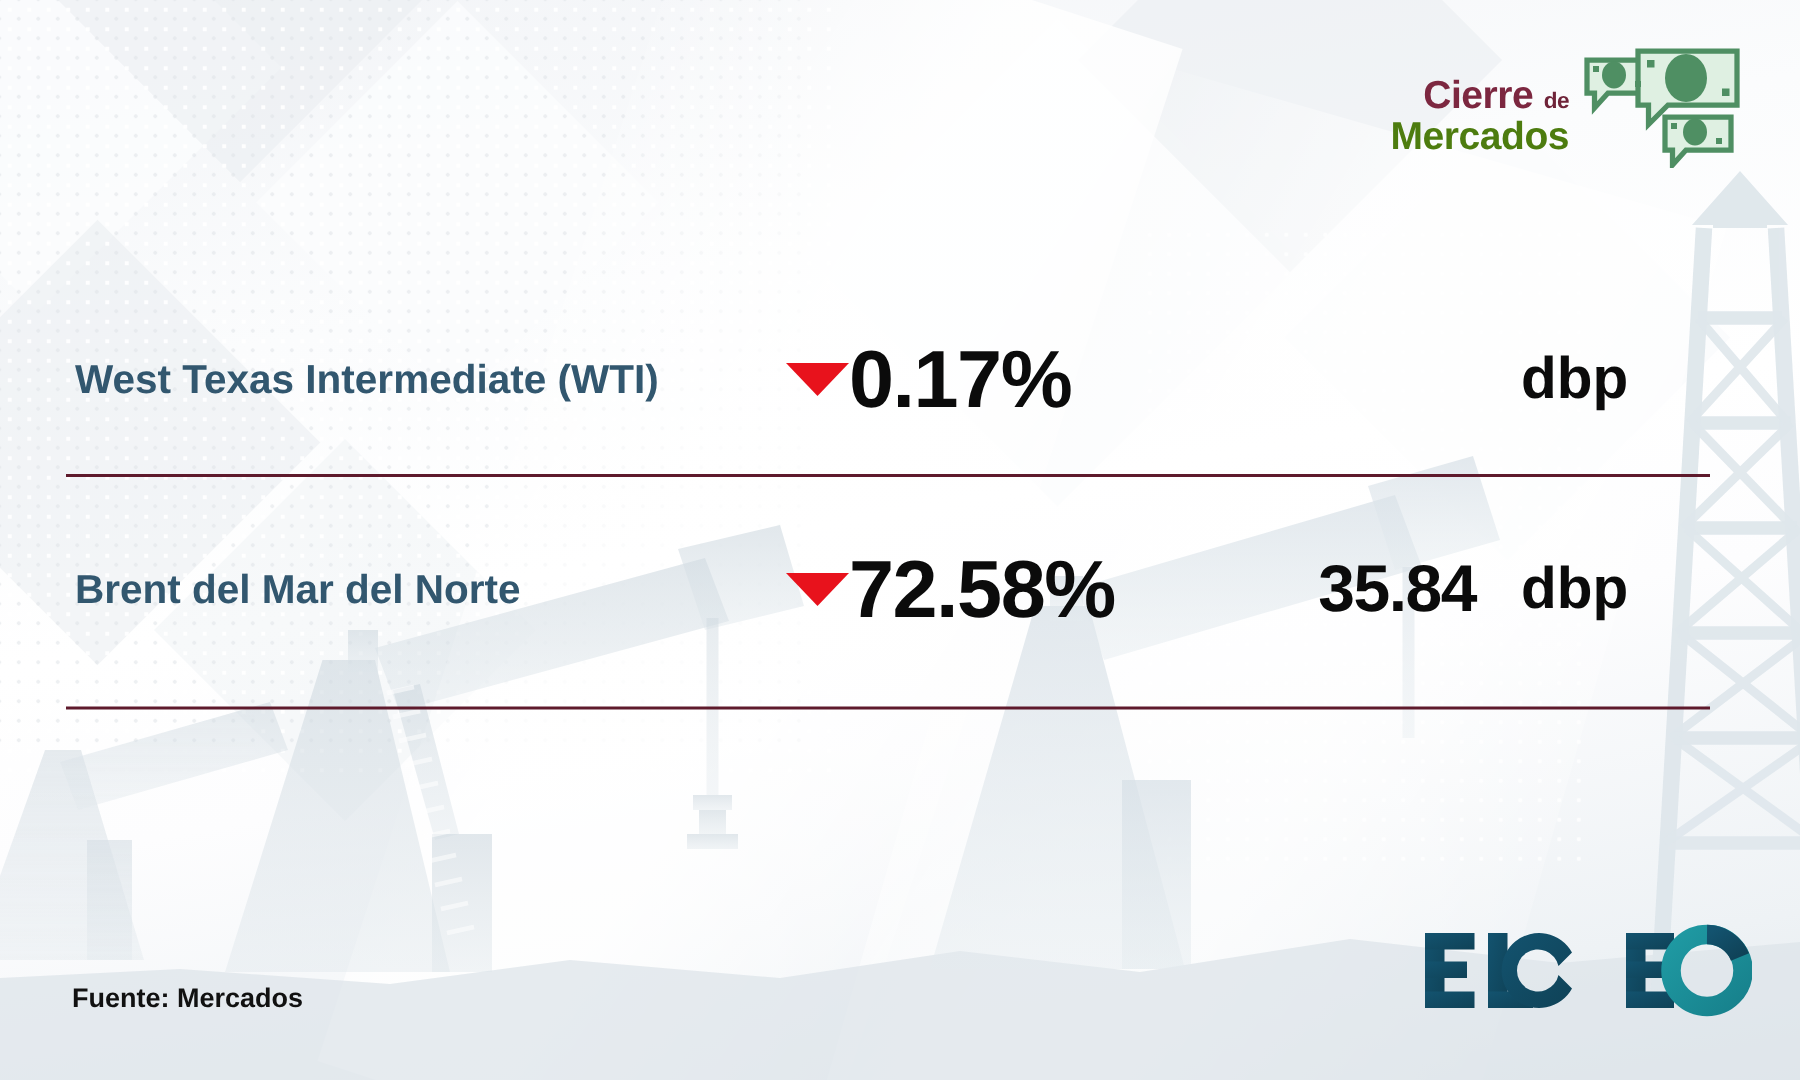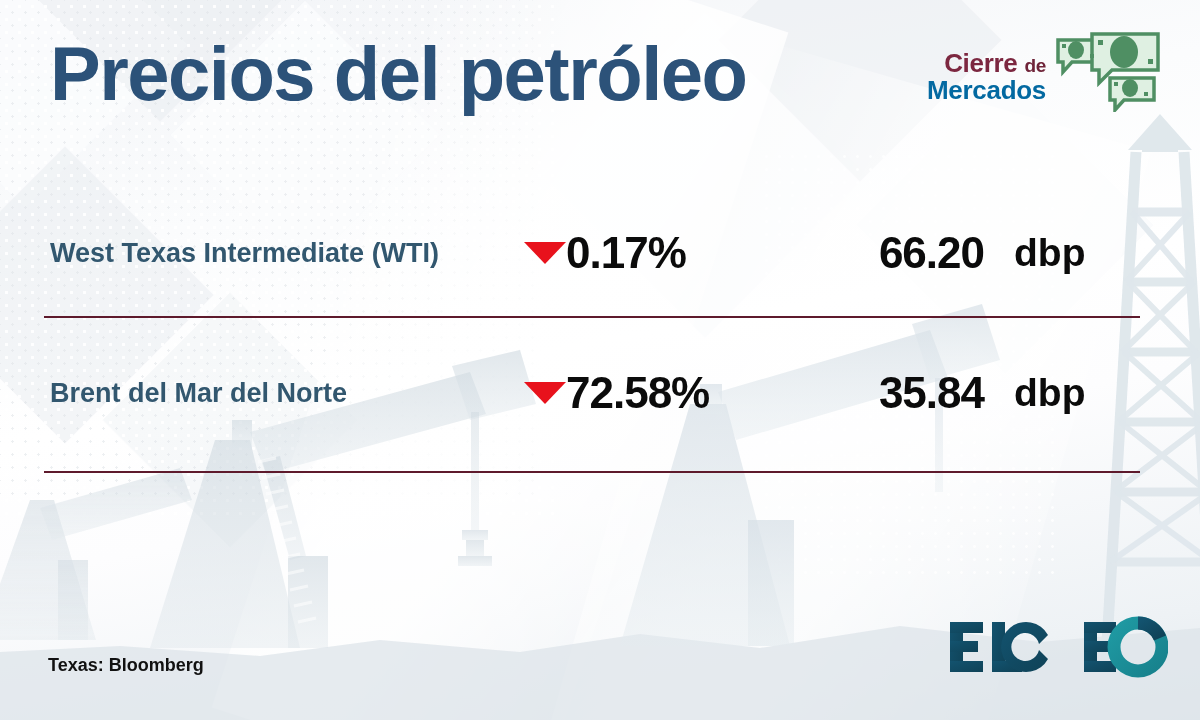--- a/index.html
+++ b/index.html
@@ -98,22 +98,22 @@
   }
   .brand-text {
     position: absolute;
     right: 118px;
     top: 22px;
     text-align: right;
     line-height: 1.05;
     white-space: nowrap;
   }
   .brand-line1 { font-size: 26px; font-weight: 700; color: #7c2740; letter-spacing: -.3px; }
-  .brand-line1 .de { font-size: 19px; font-weight: 700; color: #6f2439; margin-top: 16px; }
-  .brand-line2 { font-size: 26px; font-weight: 700; color: #0369a1; letter-spacing: -.3px; }
+  .brand-line1 .de { font-size: 15px; font-weight: 700; color: #6f2439; margin-top: 16px; }
+  .brand-line2 { font-size: 26px; font-weight: 700; color: #4d7c0f; letter-spacing: -.3px; }
   .brand-bills { position: absolute; right: 0; top: 0; width: 112px; height: 84px; }
 
   
   .row {
     position: absolute;
     left: 0;
     width: 1200px;
     height: 70px;
     display: flex;
     align-items: center;
@@ -138,21 +138,21 @@
   }
   .tri-down {
     width: 0; height: 0;
     border-left: 21px solid transparent;
     border-right: 21px solid transparent;
     border-top: 22px solid #e8121c;
   }
   .row .pct {
     position: absolute;
     left: 566px;
-    font-size: 44px;
+    font-size: 54px;
     font-weight: 700;
     color: #0b0b0b;
     letter-spacing: -1px;
     white-space: nowrap;
   }
   .row .price {
     position: absolute;
     left: 824px;
     width: 160px;
     text-align: right;
@@ -297,21 +297,20 @@
       <g stroke="#dfe7ec" stroke-width="6" fill="none" opacity="0.9">
         <path d="M1132 212 L1192 282 M1190 212 L1126 282"></path>
         <path d="M1128 282 L1196 352 M1194 282 L1122 352"></path>
         <path d="M1124 352 L1202 422 M1200 352 L1118 422"></path>
         <path d="M1120 422 L1208 492 M1206 422 L1114 492"></path>
         <path d="M1116 492 L1212 562 M1210 492 L1110 562"></path>
       </g>
     </svg>
   </div>
 
-  <div class="title">Precios del petróleo</div>
 
   <div class="brand">
     <div class="brand-text">
       <div class="brand-line1">
         <span>Cierre</span>
         <span class="de">de</span>
       </div>
       <div class="brand-line2">Mercados</div>
     </div>
     <div class="brand-bills">
@@ -340,39 +339,38 @@
       </svg>
     </div>
   </div>
 
   <div class="row" style="top:218px;">
     <div class="name">West Texas Intermediate (WTI)</div>
     <div class="arrow-wrap">
         <div class="tri-down"></div>
       </div>
     <div class="pct">0.17%</div>
-    <div class="price">66.20</div>
     <div class="unit">dbp</div>
   </div>
 
   <div class="divider" style="top:316px;"></div>
 
   <div class="row" style="top:358px;">
     <div class="name">Brent del Mar del Norte</div>
     <div class="arrow-wrap">
         <div class="tri-down"></div>
       </div>
     <div class="pct">72.58%</div>
     <div class="price">35.84</div>
     <div class="unit">dbp</div>
   </div>
 
   <div class="divider" style="top:471px;"></div>
 
-  <div class="source">Texas: Bloomberg</div>
+  <div class="source">Fuente: Mercados</div>
 
   <div class="elceo">
     <svg viewBox="0 0 220 62" xmlns="http://www.w3.org/2000/svg">
       <defs>
         <linearGradient id="lgDark" x1="0" y1="0" x2="1" y2="1">
           <stop offset="0%" stop-color="#13536f"></stop>
           <stop offset="100%" stop-color="#0f4257"></stop>
         </linearGradient>
         <linearGradient id="lgTeal" x1="0" y1="0" x2="1" y2="1">
           <stop offset="0%" stop-color="#1f9aa3"></stop>

